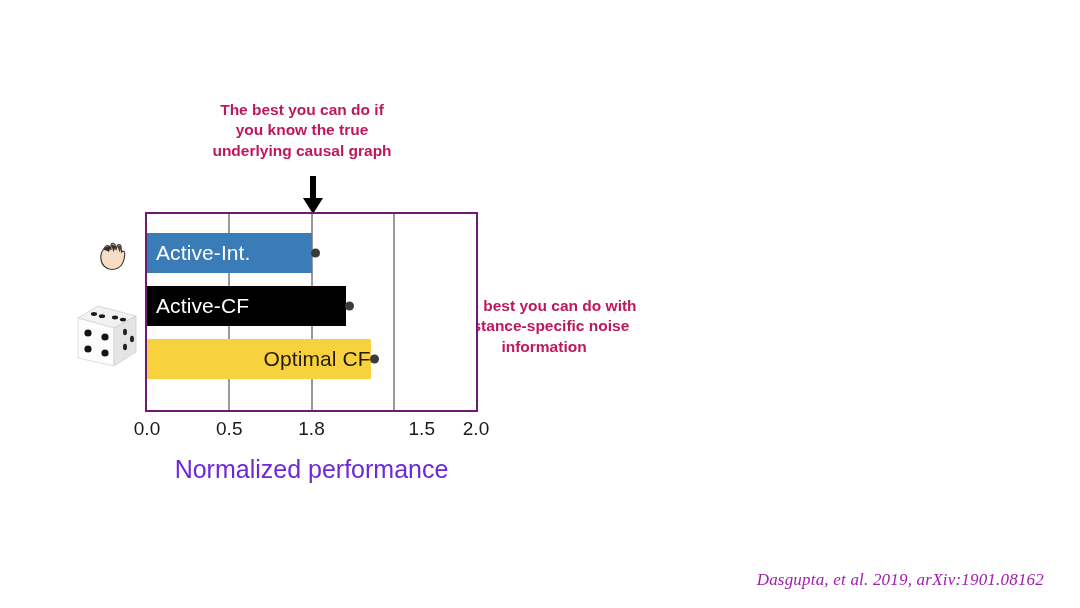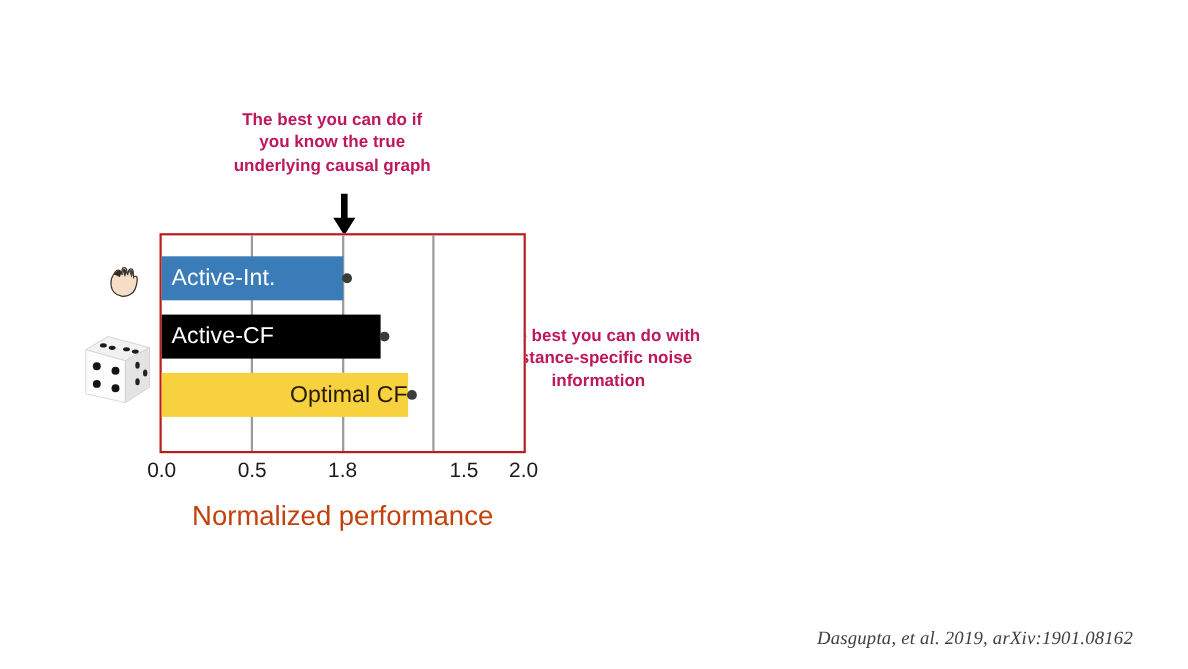--- a/index.html
+++ b/index.html
@@ -32,21 +32,21 @@
   }
 
   
   #down-arrow{position:absolute;left:296px;top:176px;width:34px;height:40px;}
 
   
   #chart{
     position:absolute;
     left:145px; top:212px;
     width:333px; height:200px;
-    border:2px solid #b91c1c;
+    border:2px solid #701a75;
     box-sizing:border-box;
     background:#fff;
   }
   .gridline{
     position:absolute;top:0;bottom:0;width:2px;
     background:#9a9a9a;
   }
   .plot{position:absolute;inset:0;}
 
   .bar{
@@ -77,38 +77,38 @@
   }
   .tick{
     position:absolute;
     transform:translateX(-50%);
     font-size:19px;
     color:#1a1a1a;
     font-family:"Liberation Sans", sans-serif;
   }
   #xlabel{
     position:absolute;left:145px;top:455px;width:333px;
-    text-align:center;font-size:25px;color:#c2410c;
+    text-align:center;font-size:25px;color:#6d28d9;
   }
 
   
   #hand-icon{position:absolute;left:92px;top:236px;width:40px;height:40px;}
   #dice-icon{position:absolute;left:68px;top:300px;width:76px;height:76px;}
 
   
   #gold-arrow{position:absolute;left:374px;top:342px;width:100px;height:40px;}
 
   
   #citation{
     position:absolute;
-    right:50px;bottom:18px;
+    right:36px;bottom:18px;
     font-family:"Liberation Serif", serif;
     font-style:italic;
     font-size:17px;
-    color:#404040;
+    color:#a21caf;
     letter-spacing:.2px;
   }
 </style>
 </head>
 <body>
 
 <div class="stage">
 
   <div class="anno" id="anno-top">The best you can do if
 you know the true

